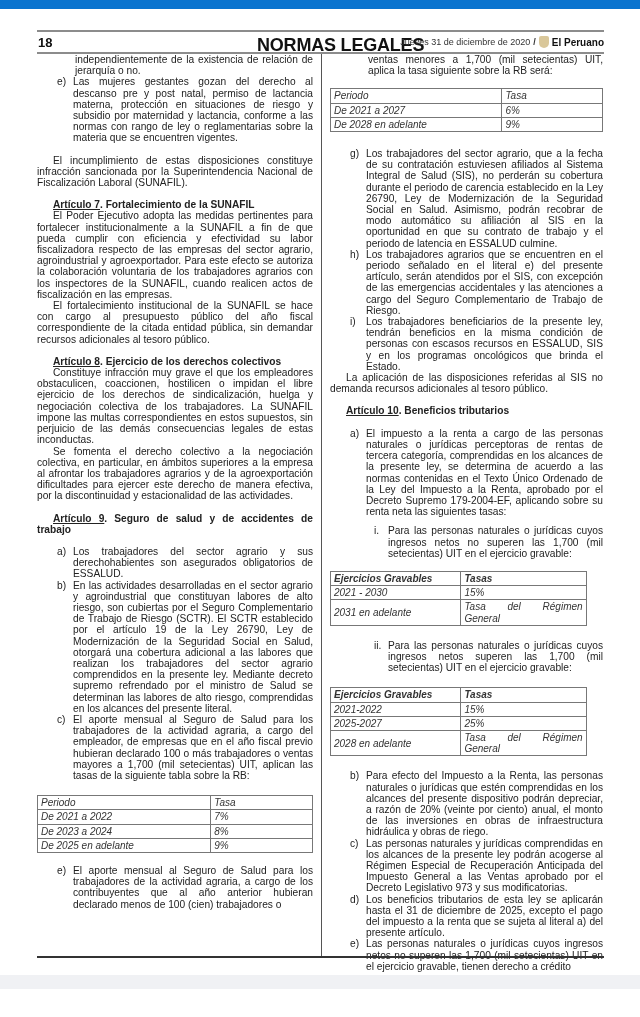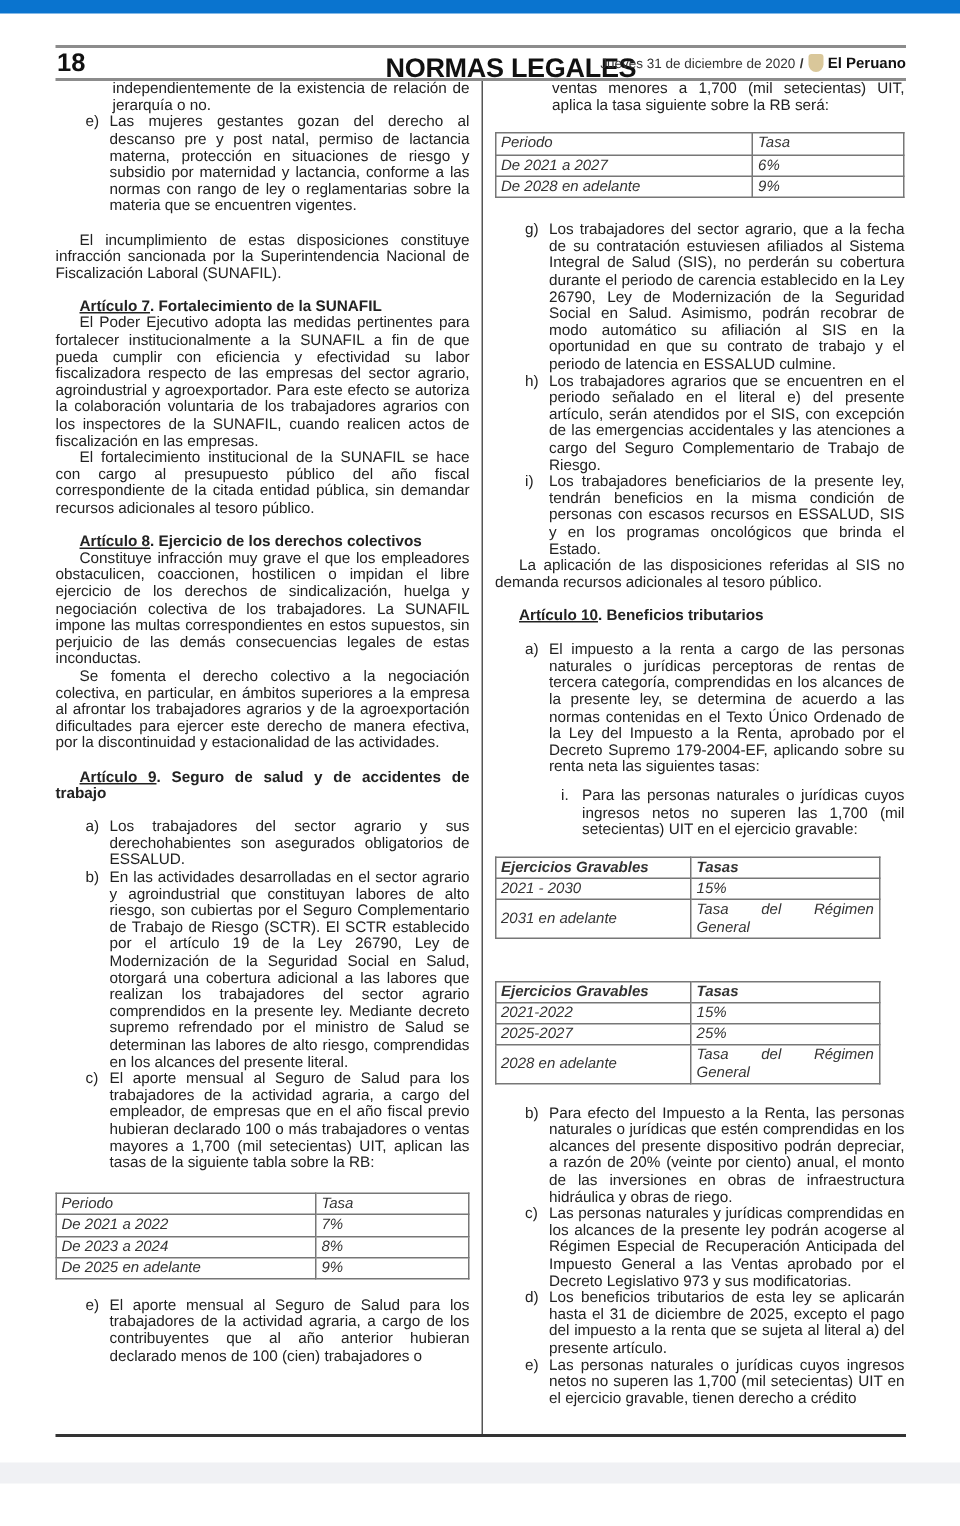--- a/index.html
+++ b/index.html
@@ -1,21 +1,21 @@
 <!DOCTYPE html>
 <html><head>
 <meta charset="utf-8">
 <style>
   * { box-sizing: border-box; margin: 0; padding: 0; }
   html, body { width: 640px; height: 1017px; background: #ffffff; overflow: hidden; }
   body { font-family: "Liberation Sans", sans-serif; color: #222; position: relative; }
   .topbar { position: absolute; left: 0; top: 0; width: 640px; height: 9px; background: #0a74cf; }
   .page { position: absolute; left: 37px; top: 30px; width: 567px; }
   .header { position: relative; height: 24px; border-top: 2px solid #8c8c8c; border-bottom: 2px solid #8c8c8c; display: flex; align-items: center; }
-  .pg-num { font-weight: bold; font-size: 17px; color: #111; margin-left: 1px; }
+  .pg-num { font-weight: bold; font-size: 13px; color: #111; margin-left: 1px; }
   .section-title { position: absolute; left: 220px; top: 3px; font-weight: bold; font-size: 18px; color: #111; letter-spacing: -0.2px; }
   .date-line { position: absolute; right: 0; top: 4px; font-size: 9px; color: #333; display: flex; align-items: center; gap: 3px; }
   .date-line .slash { font-weight: bold; }
   .logo-icon { display: inline-block; width: 10px; height: 12px; background: #d9c79a; border-radius: 2px 2px 5px 5px; }
   .brand { font-weight: bold; font-size: 10px; color: #111; }
   .cols { position: relative; display: flex; margin-top: 0; }
   .col { width: 282px; font-size: 10.2px; line-height: 11.2px; text-align: justify; }
   .col-left { padding-right: 6px; }
   .col-right { margin-left: 2px; padding-left: 8px; border-left: 1px solid #555; }
   .col-left { height: 900px; }
@@ -172,20 +172,24 @@
               <td>2021 - 2030</td>
               <td class="c2" style="width:49%">15%</td>
             </tr>
         <tr>
               <td>2031 en adelante</td>
               <td class="c2" style="width:49%">Tasa del Régimen General</td>
             </tr>
       </tbody>
         </table>
       <div class="gap" style="height:14px"></div>
+      <div class="li li2" style="padding-left:36px">
+        <span class="mk">ii.</span>
+        <span class="tx">Para las personas naturales o jurídicas cuyos ingresos netos superen las 1,700 (mil setecientas) UIT en el ejercicio gravable:</span>
+      </div>
       <div class="gap" style="height:14px"></div>
       <table class="rates bold-head" style="width:94%;">
         <tbody>
             <tr>
               <td>Ejercicios Gravables</td>
               <td class="c2" style="width:49%">Tasas</td>
             </tr>
         <tr>
               <td>2021-2022</td>
               <td class="c2" style="width:49%">15%</td>

